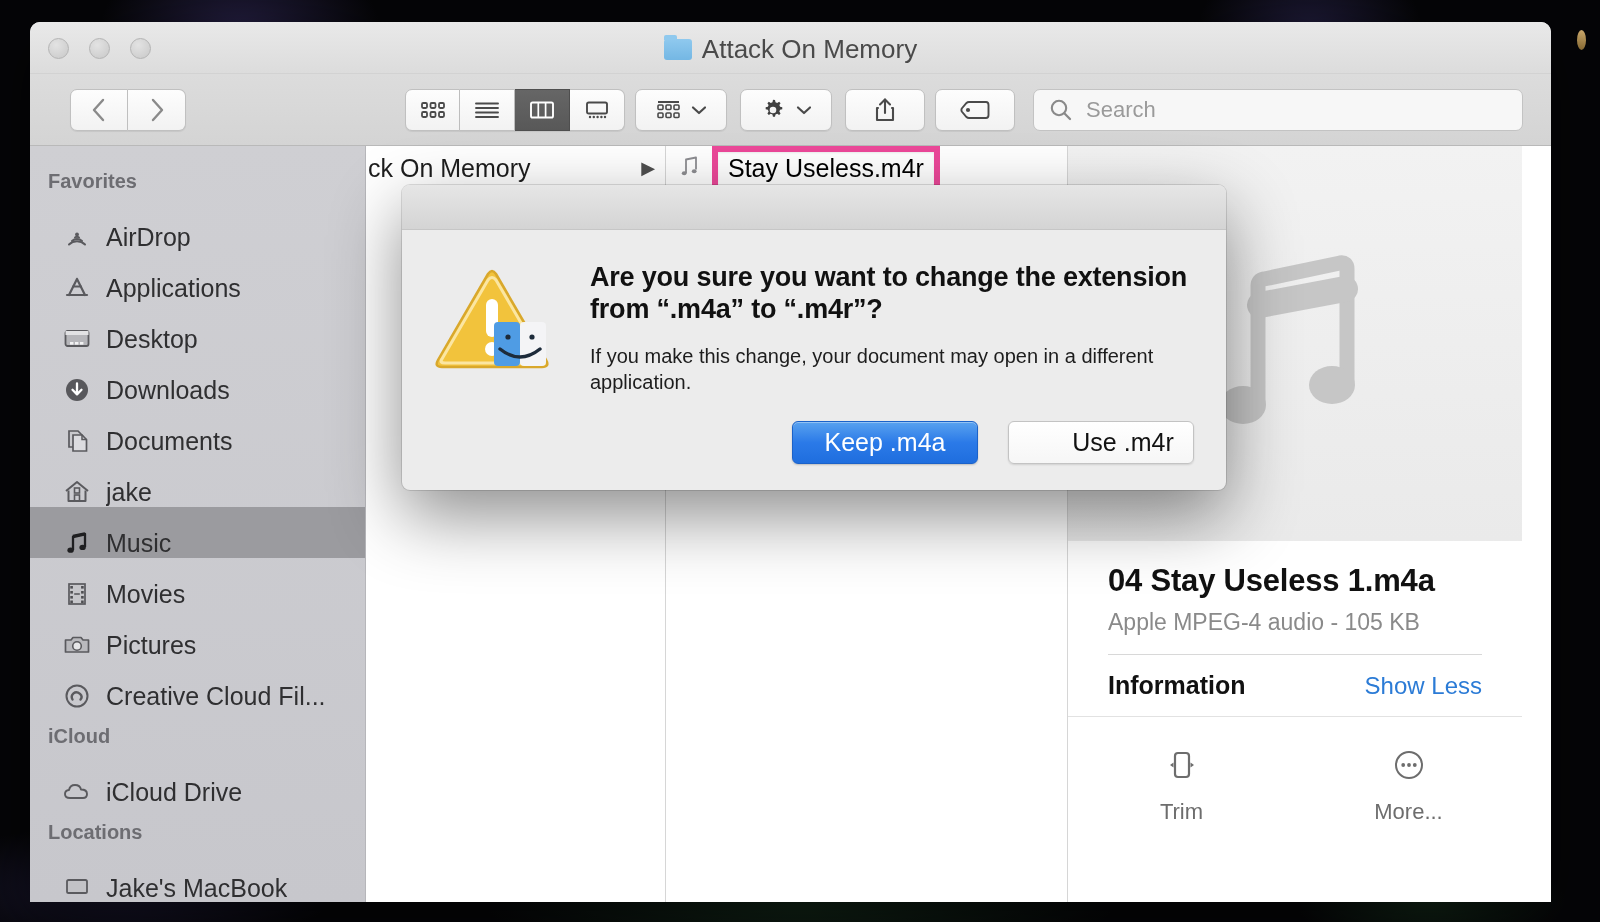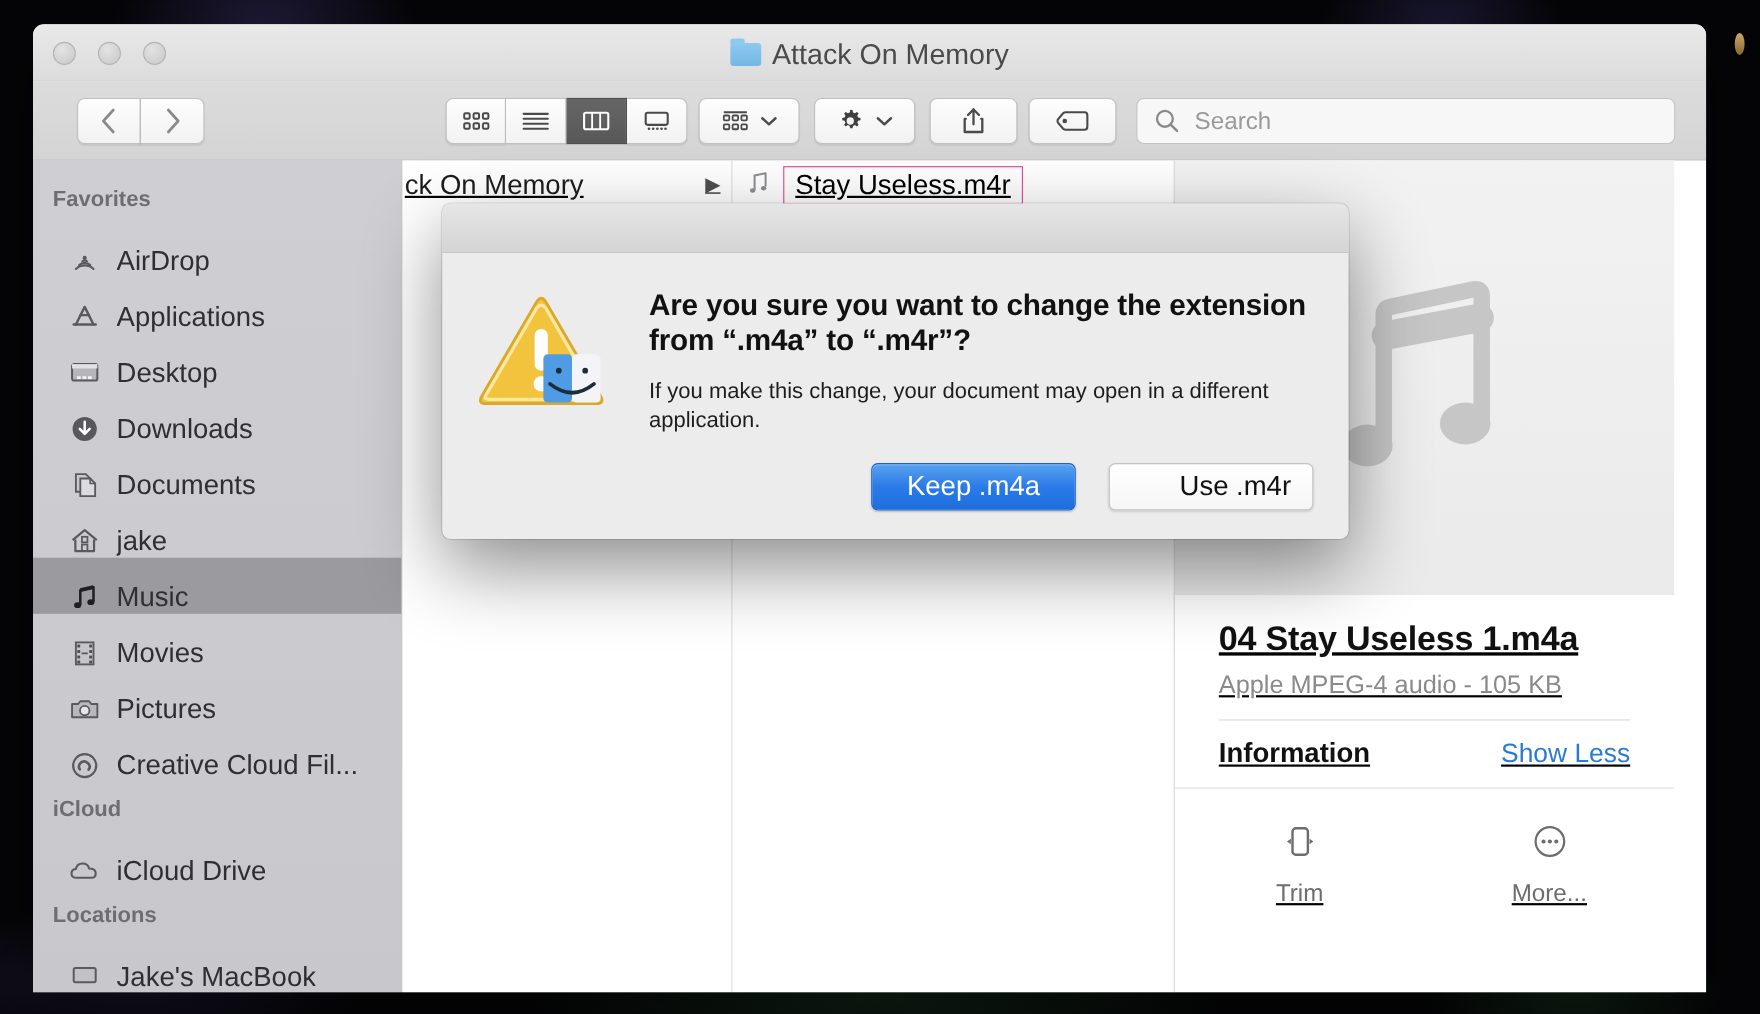--- a/index.html
+++ b/index.html
@@ -111,35 +111,35 @@
   }
   .sb-item {
     height:51px; display:flex; align-items:flex-end; gap:14px;
     padding-left:32px; font-size:25px; color:#2f2f31;
   }
   .sb-item.selected { background:#9b9b9f; }
   .sb-ico { width:30px; height:30px; flex:none; display:flex; align-items:center; justify-content:center; }
   .sb-label { white-space:nowrap; overflow:hidden; }
 
   
-  #columns { flex:1; position:relative; background:#fff; display:flex;text-decoration:underline; }
+  #columns { flex:1; position:relative; background:#fff; display:flex; }
   .col { position:relative; border-right:1px solid #d6d6d6; background:#fff; }
   #col1 { width:300px; }
   #col2 { width:402px; }
   .col-row {
     height:44px; display:flex; align-items:center;
     padding:0 10px 0 0; font-size:25px; color:#1d1d1d;
     justify-content:space-between;
   }
   .col-row .nm { padding-left:2px; white-space:nowrap; }
   .chev { color:#4f4f4f; font-size:18px; }
   .rename-row { display:flex; align-items:center; gap:8px; padding-left:12px; height:44px; }
   .note-ico { width:26px; height:30px; flex:none; }
   .rename-field {
-    background:#fff; border:1px solid #ec4899;
+    background:#fff; border:6px solid #ec4899;
     font-size:25px; padding:2px 10px; color:#000;
     box-shadow:inset 0 1px 2px rgba(0,0,0,.08);
     white-space:nowrap;
   }
 
   
   #preview { width:454px; flex:none; background:#fff; display:flex; flex-direction:column; align-items:center; }
   #preview-art {
     width:100%; height:395px;
     background:linear-gradient(180deg,#f2f2f2,#eaeaea);

